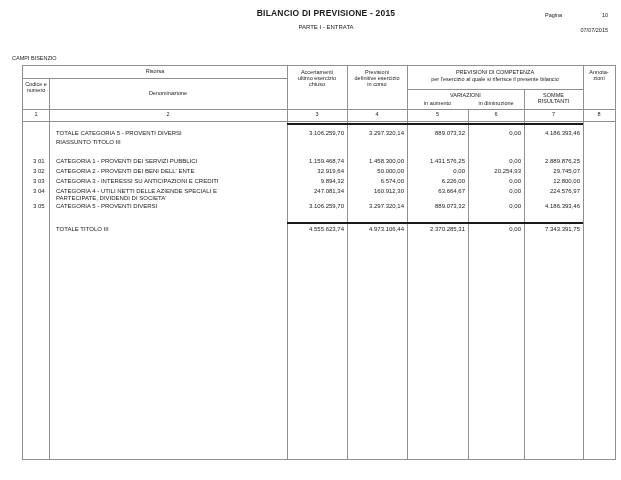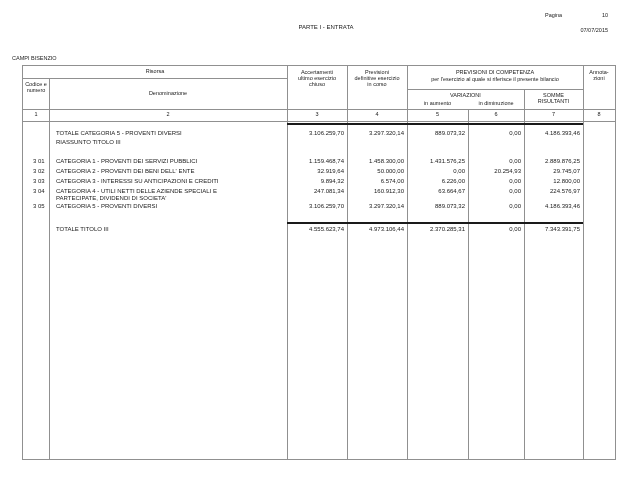--- a/index.html
+++ b/index.html
@@ -32,20 +32,21 @@
   }
   .cd{padding-left:10px;white-space:nowrap;}
   .lb{padding-left:7px;white-space:nowrap;}
   .nm{text-align:right;padding-right:3px;white-space:nowrap;}
 </style>
 </head>
 <body>
 
 <div class="page">
 
+  <div class="abs doc-title ctr">BILANCIO DI PREVISIONE - 2015</div>
   <div class="abs doc-subtitle ctr">PARTE I - ENTRATA</div>
   <div class="abs pg-label">Pagina</div>
   <div class="abs pg-num">10</div>
   <div class="abs doc-date">07/07/2015</div>
   <div class="abs entity">CAMPI BISENZIO</div>
 
   <div class="abs tbl">
 
     <div class="abs vl" style="left:26px;top:12px;height:381px"></div>
     <div class="abs vl" style="left:264px;top:0;height:393px"></div>

